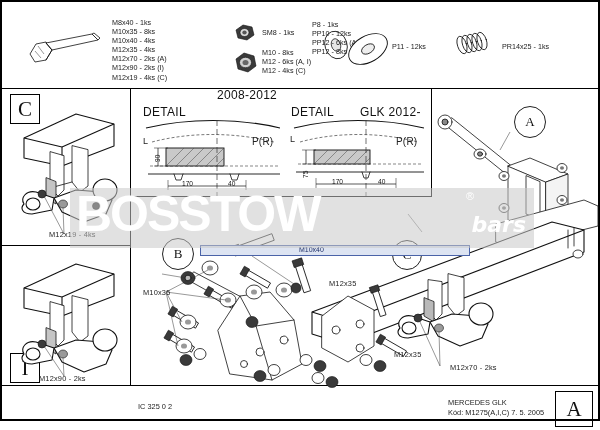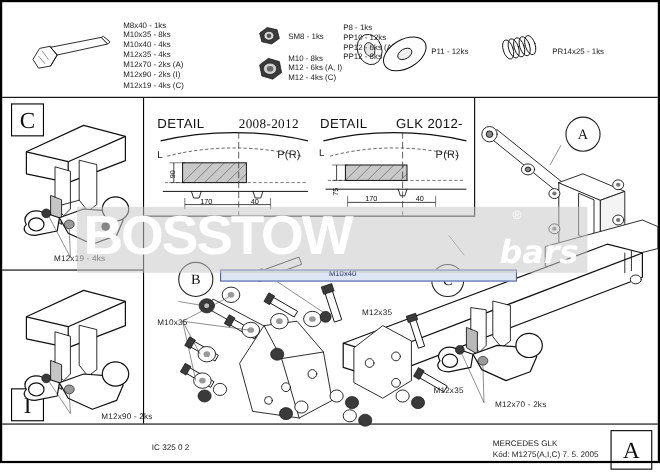--- a/index.html
+++ b/index.html
@@ -40,21 +40,21 @@
   
   .detail-title{position:absolute;font-size:12px;color:#111;letter-spacing:.3px;}
   .dim{position:absolute;font-size:6.6px;color:#111;}
   .dimv{position:absolute;font-size:6.6px;color:#111;transform:rotate(-90deg);transform-origin:left top;}
 
   
   #wm{position:absolute;left:68px;top:186px;width:464px;height:60px;
       background:rgba(200,200,200,.55);}
   #wm .wt{position:absolute;left:6px;top:-3px;font-size:50px;font-weight:bold;
           color:#fff;font-family:Liberation Sans, sans-serif;letter-spacing:-2px;}
-  #wm .wb{position:absolute;right:8px;top:24px;font-size:29px;font-weight:bold;
+  #wm .wb{position:absolute;right:8px;top:24px;font-size:22px;font-weight:bold;
           color:#fff;font-style:italic;font-family:"DejaVu Sans",sans-serif;}
   #wm .wr{position:absolute;right:60px;top:2px;font-size:11px;color:#fff;}
 
   #bluebar{position:absolute;left:198px;top:243px;width:268px;height:9px;
            background:#dde4f2;border:1px solid #4a63a8;}
   .bluetxt{position:absolute;font-size:7px;color:#1b2d66;}
 
   
   .tb{position:absolute;font-size:7.4px;color:#222;white-space:nowrap;}
 
@@ -205,25 +205,25 @@
     </g>
     <g>
       <ellipse cx="36" cy="92" rx="4" ry="4" class="filld"></ellipse>
       <ellipse cx="57" cy="102" rx="4.5" ry="4" class="fillm"></ellipse>
     </g>
     <g class="lead">
       <path d="M58,124 L38,94"></path>
       <path d="M58,124 L57,106"></path>
     </g>
   </svg>
-  <div class="lbl" style="left:54px;top:372px;padding-left:36px;">M12x90 - 2ks</div>
+  <div class="lbl" style="left:37px;top:372px;">M12x90 - 2ks</div>
 
   <div>
     <div class="detail-title" style="left:141px;top:103px;">DETAIL</div>
-    <div class="detail-title" style="left:215px;top:103px;font-family:Liberation Serif, serif;">2008-2012</div>
+    <div class="detail-title" style="left:215px;top:86px;">2008-2012</div>
 
     <svg class="abs" style="left:136px;top:116px;" width="150" height="78">
 
       <path class="st2" d="M8,10 C50,0 100,0 142,10" fill="none"></path>
 
       <path d="M14,24 C52,14 96,14 136,24" fill="none" stroke="#555" stroke-width=".8" stroke-dasharray="3,2"></path>
 
       <line x1="10" y1="56" x2="142" y2="56" stroke="#111" stroke-width=".9"></line>
 
       <line x1="12" y1="48" x2="140" y2="48" stroke="#555" stroke-width=".7" stroke-dasharray="3,2"></line>

